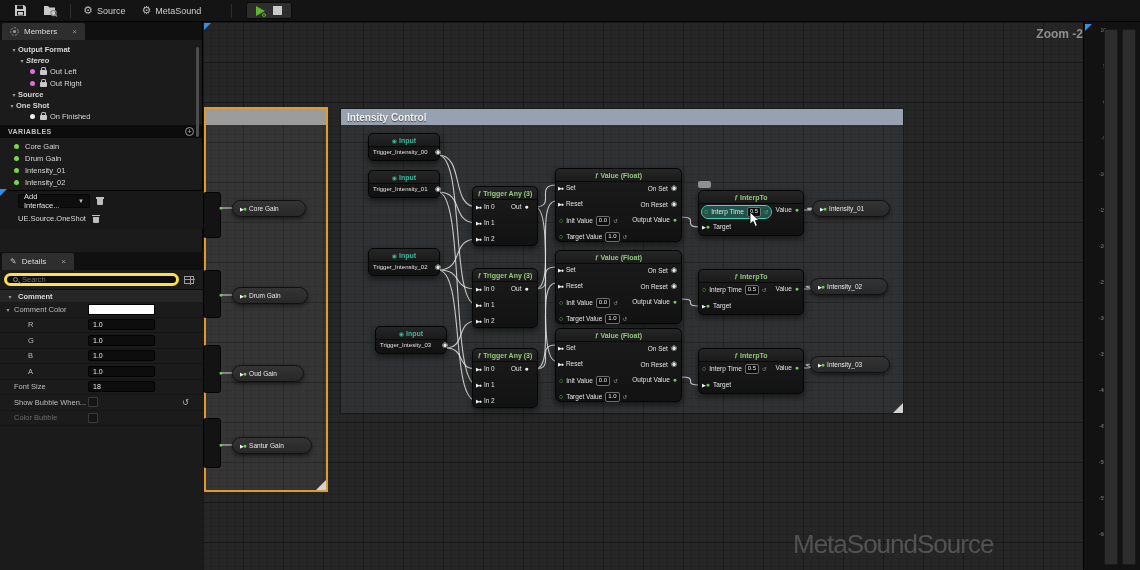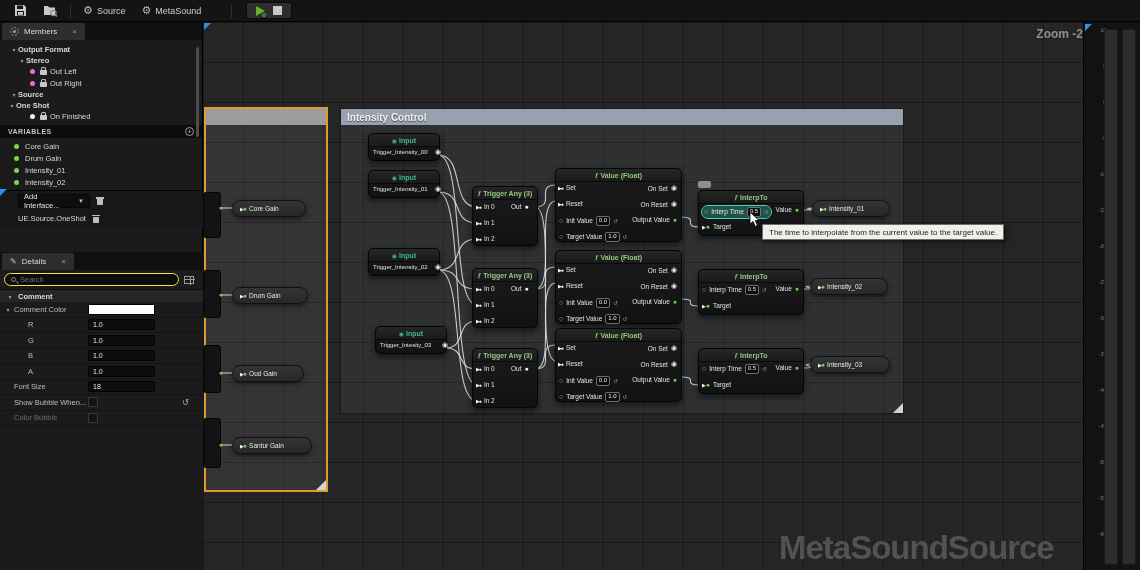--- a/index.html
+++ b/index.html
@@ -43,21 +43,21 @@
   .sec-head { display:flex; align-items:center; height:13px; font-size:7.5px; font-weight:bold; color:#d8d8d8; padding-left:6px; gap:3px; }
   .ddbox { background:#0e0e0e; border:1px solid #060606; border-radius:2px; color:#e2e2e2; font-size:7.5px;
     height:14px; display:flex; align-items:center; padding:0 5px; gap:8px; }
   .trash { position:relative; width:8px; height:8px; margin-left:6px; }
   .trash::before { content:""; position:absolute; left:1px; top:2px; width:6px; height:6px; background:#bdbdbd; border-radius:0 0 1px 1px; }
   .trash::after { content:""; position:absolute; left:0; top:0; width:8px; height:1.5px; background:#bdbdbd; }
 
   
   #details { position:absolute; left:0; top:230px; width:203px; height:318px; background:#1b1b1b; }
   #searchrow { display:flex; align-items:center; margin:3px 4px; gap:5px; }
-  #searchbox { flex:1; height:13px; background:#0c0c0c; border:1px solid #fde047; border-radius:7px;
+  #searchbox { flex:1; height:13px; background:#0c0c0c; border:3px solid #fde047; border-radius:7px;
     display:flex; align-items:center; padding:0 6px; gap:4px; color:#6f6f6f; font-size:7.5px; }
   .mag { width:5px; height:5px; border:1px solid #8a8a8a; border-radius:50%; position:relative; }
   .mag::after { content:""; position:absolute; left:4px; top:4px; width:3px; height:1px; background:#8a8a8a; transform:rotate(45deg); }
   .gridicon { display:inline-block; width:10px; height:8px; border:1px solid #9a9a9a; position:relative; }
   .gridicon::before { content:""; position:absolute; left:0; top:2.5px; width:10px; height:1px; background:#9a9a9a; }
   .gridicon::after { content:""; position:absolute; left:4.5px; top:0; width:1px; height:8px; background:#9a9a9a; }
   .dsec { height:13px; background:#262626; display:flex; align-items:center; gap:4px; padding-left:6px;
     font-size:7.5px; font-weight:bold; color:#dadada; border-top:1px solid #0e0e0e; }
   .drow { position:relative; height:15.5px; border-bottom:1px solid rgba(0,0,0,.25); display:flex; align-items:center; }
   .dlabel { font-size:7.5px; color:#bdbdbd; }
@@ -72,21 +72,21 @@
 
   
   #graph { position:absolute; left:203px; top:22px; width:937px; height:548px; overflow:hidden;
     background-color:#262626;
     background-image:
       linear-gradient(rgba(0,0,0,.25) 1px, transparent 1px),
       linear-gradient(90deg, rgba(0,0,0,.25) 1px, transparent 1px),
       linear-gradient(rgba(0,0,0,.10) 1px, transparent 1px),
       linear-gradient(90deg, rgba(0,0,0,.10) 1px, transparent 1px);
     background-size:40px 40px, 40px 40px, 8px 8px, 8px 8px; }
-  #watermark { position:absolute; left:576px; top:507px; font-size:33px; font-weight:bold;
+  #watermark { position:absolute; left:590px; top:507px; font-size:26px; font-weight:normal;
     color:rgba(140,140,140,.45); letter-spacing:-1px; }
   #zoomlabel { position:absolute; left:770px; top:5px; width:110px; text-align:right;
     font-size:12px; font-weight:bold; color:#8f8f8f; }
   .comment { position:absolute; border:1px solid rgba(0,0,0,.45); }
   .comment .chead { height:16px; font-size:10px; font-weight:bold; color:#f2f2f2; display:flex;
     align-items:center; padding-left:6px; text-shadow:0 1px 1px rgba(0,0,0,.6); }
   .resize-tri { position:absolute; right:0; bottom:0; width:0; height:0;
     border-bottom:10px solid rgba(240,240,240,.85); border-left:10px solid transparent; }
   .node { position:absolute; background:linear-gradient(#1b1b1b,#121212); border:1px solid #050505;
     border-radius:5px; box-shadow:0 3px 6px rgba(0,0,0,.55); }
@@ -170,21 +170,21 @@
           </svg>
         <span>Members</span>
         <span class="close">×</span>
       </div>
     </div>
     <div id="members-tree" style="padding-top:4px">
         <div class="treerow" style="padding-left: 10px;">
           <span class="tree-arrow">▾</span>
           <span style="font-weight: bold;">Output Format</span>
         </div>
-        <div class="treerow" style="padding-left: 18px;">
+        <div class="treerow" style="padding-left: 18px; font-style: italic;">
           <span class="tree-arrow">▾</span>
           <span style="font-weight: bold;">Stereo</span>
         </div>
         <div class="treerow" style="padding-left: 30px;">
           <span class="dot" style="background: rgb(224, 111, 216);"></span>
           <span class="lock"></span>
           <span>Out Left</span>
         </div>
         <div class="treerow" style="padding-left: 30px;">
           <span class="dot" style="background: rgb(224, 111, 216);"></span>
@@ -719,21 +719,20 @@
         <span class="mtick" style="top: 437px;">-50</span>
         <span class="mdash" style="top: 440px;"></span>
         <span class="mtick" style="top: 473px;">-55</span>
         <span class="mdash" style="top: 476px;"></span>
         <span class="mtick" style="top: 509px;">-60</span>
         <span class="mdash" style="top: 512px;"></span>
         <div class="mbar" style="left: 20px;"></div>
         <div class="mbar" style="left: 38px;"></div>
         <div class="bluetri" style="left: 1px; top: 2px;"></div>
       </div>
-    <div id="tooltip">The time to interpolate from the current value to the target value.</div>
     <svg id="cursor" width="12" height="16" viewBox="0 0 12 16">
       <path d="M1 0 L1 12 L4.2 9.4 L6.2 14.4 L8.4 13.4 L6.4 8.6 L10 8.4 Z" fill="#fff" stroke="#000" stroke-width="0.8"></path>
     </svg>
     <div class="bluetri" style="left:1px;top:1px"></div>
   </div>
   <div class="bluetri" style="left:0;top:189px"></div>
 
 </div>
 
 </body></html>

